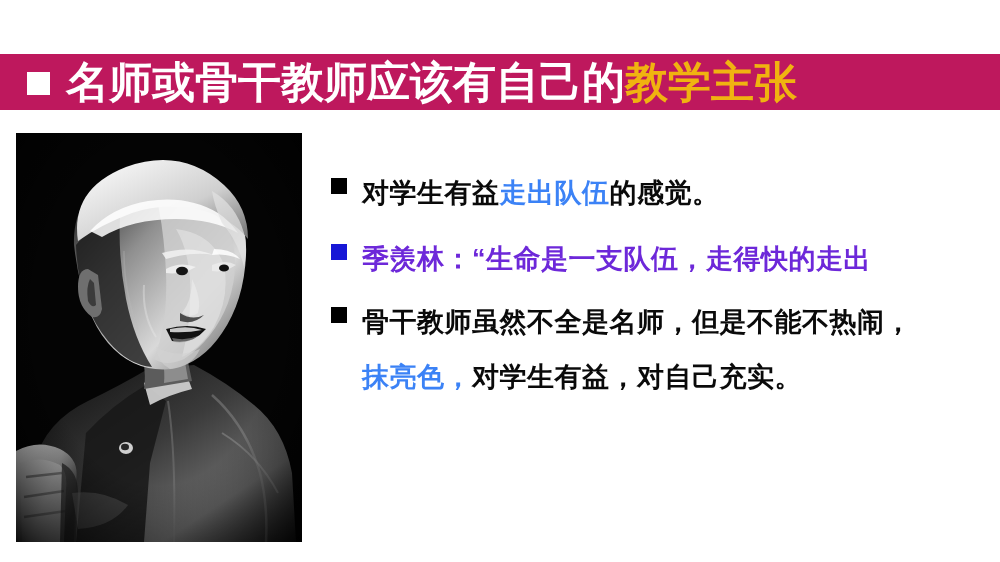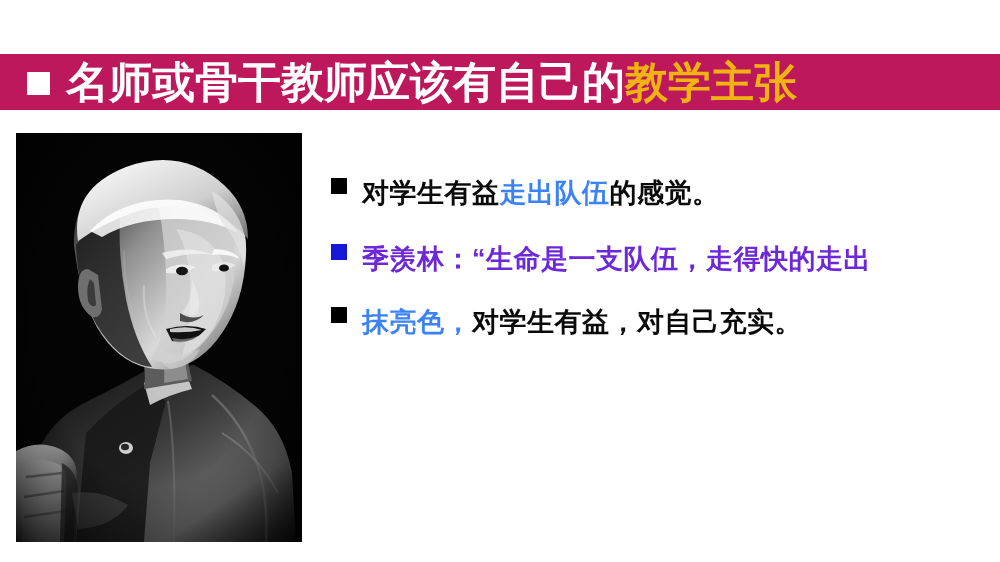--- a/index.html
+++ b/index.html
@@ -225,17 +225,18 @@
       <div class="line"><span class="t-black">对学生有益</span><span class="t-red">走出队伍</span><span class="t-black">的感觉。</span></div>
     </div>
 
     <div class="bullet-row b2">
       <span class="sq blue"></span>
       <div class="line blue">季羡林：“生命是一支队伍，走得快的走出</div>
     </div>
 
     <div class="bullet-row">
       <span class="sq black"></span>
+      <div class="line">骨干教师虽然不全是名师，但是不能不热闹，</div>
       <div class="line"><span class="t-red">抹亮色，</span><span class="t-black">对学生有益，对自己充实。</span></div>
     </div>
 
   </div>
 </div>
 
 </body></html>

